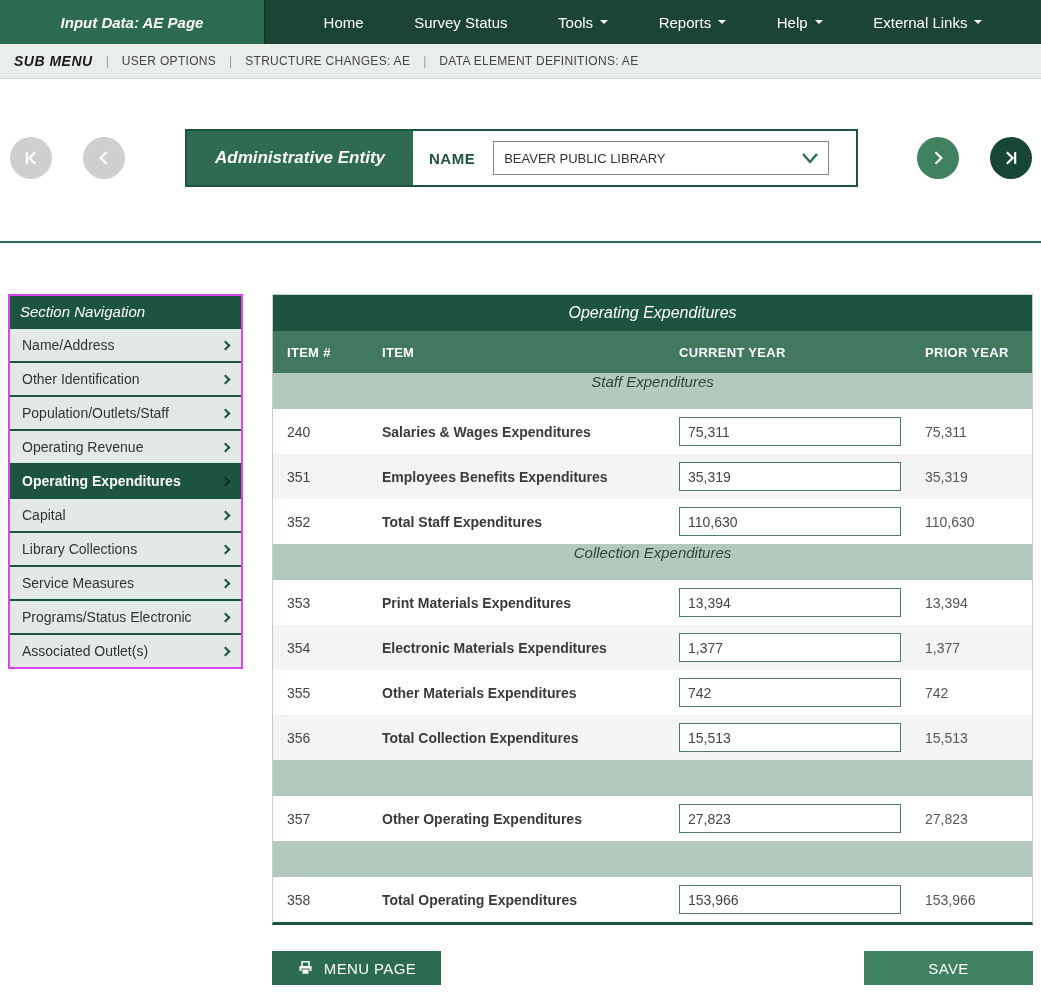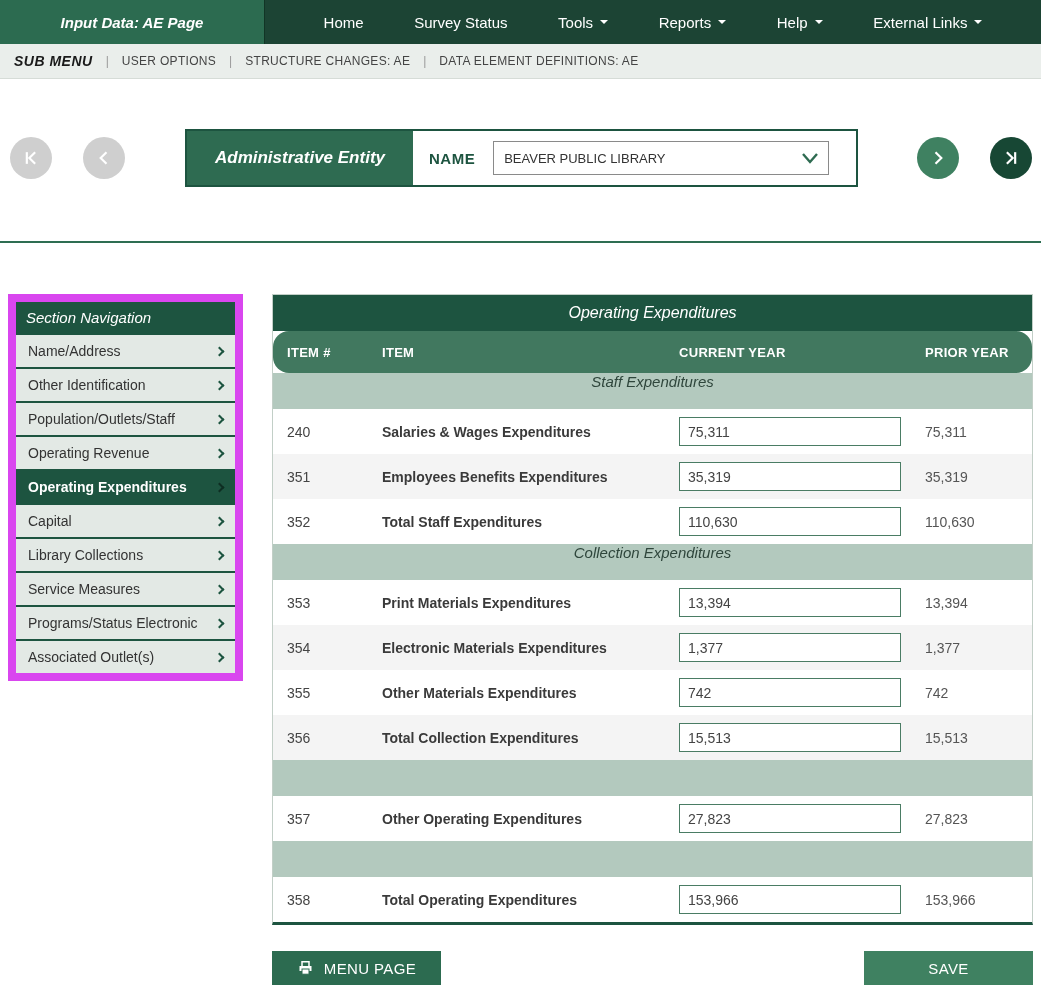--- a/index.html
+++ b/index.html
@@ -60,21 +60,21 @@
   .select-box {
     width:336px; height:34px; border:1px solid #8a8a8a; background:#fff;
     display:flex; align-items:center; justify-content:space-between;
     padding:0 8px 0 10px; font-size:13px; color:#333; cursor:pointer;
   }
 
   
   .content { position:relative; margin-top:51px; height:700px; }
 
   
-  .sidebar { position:absolute; left:8px; top:0; width:235px; border:8px solid #d946ef; background:#ef4444; }
+  .sidebar { position:absolute; left:8px; top:0; width:235px; border:2px solid #d946ef; background:#ef4444; }
   .sidebar-title {
     background:#1d5440; color:#fff; font-style:italic; font-size:15px;
     height:31px; display:flex; align-items:center; padding-left:10px;
   }
   .side-item {
     height:34px; background:#e3e9e5; border-top:2px solid #1d5440;
     display:flex; align-items:center; justify-content:space-between;
     padding:0 12px; font-size:14px; color:#333; cursor:pointer;
   }
   .side-item.active { background:#1d5440; color:#fff; font-weight:bold; }
@@ -88,21 +88,21 @@
   
   .table-wrap { position:absolute; left:272px; top:0; width:761px; }
   .datatable { border:1px solid #c2cfc7; border-bottom:3px solid #1d5440; }
   .table-title {
     height:36px; background:#1d5440; color:#fff; font-style:italic; font-size:16px;
     display:flex; align-items:center; justify-content:center;
   }
   .cols {
     height:42px; background:#41785f; display:grid;
     grid-template-columns:95px 297px 246px 1fr; align-items:center;
-    color:#fff; font-weight:bold; font-size:13px; letter-spacing:.3px;border-radius:16px;
+    color:#fff; font-weight:bold; font-size:13px; letter-spacing:.3px;
   }
   .cols span { padding-left:14px; }
   .band {
     height:36px; background:#b3c9be; display:flex; justify-content:center;
     font-style:italic; font-size:15px; color:#2f463c;
   }
   .trow {
     height:45px; display:grid; grid-template-columns:95px 297px 246px 1fr;
     align-items:center; background:#fff;
   }

